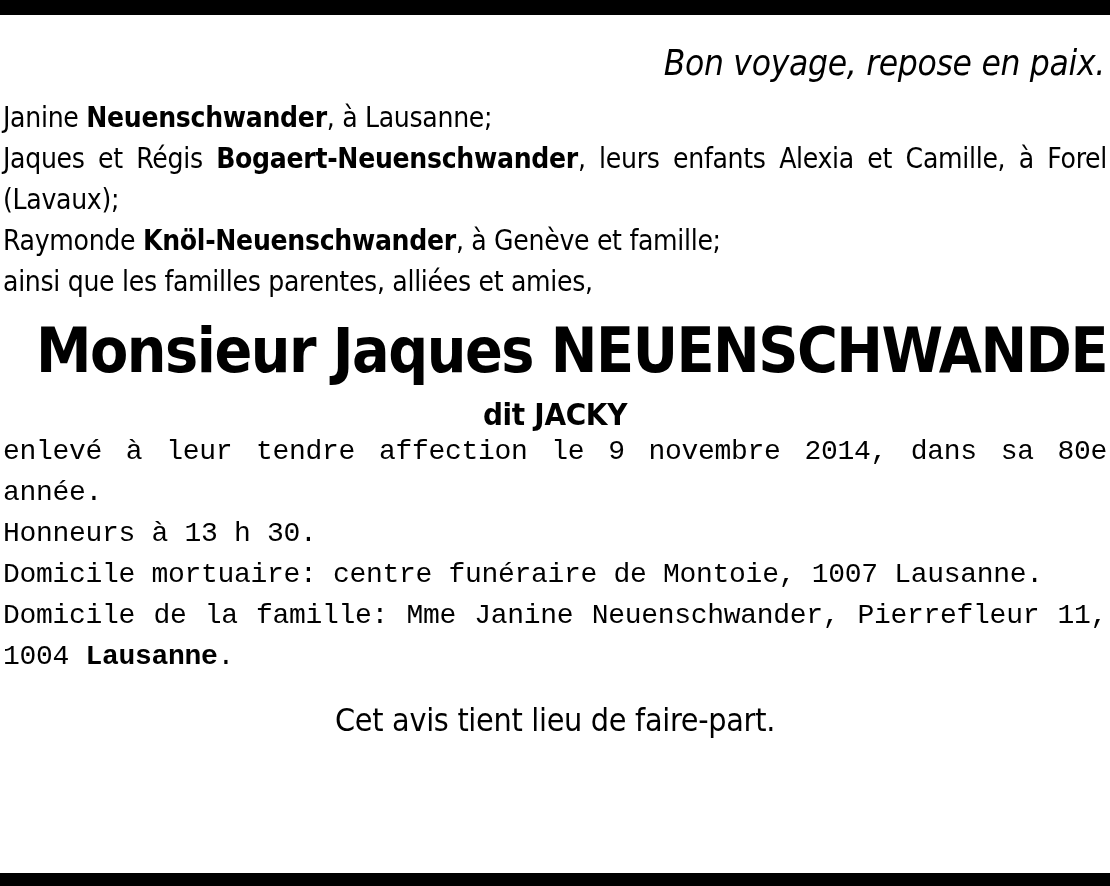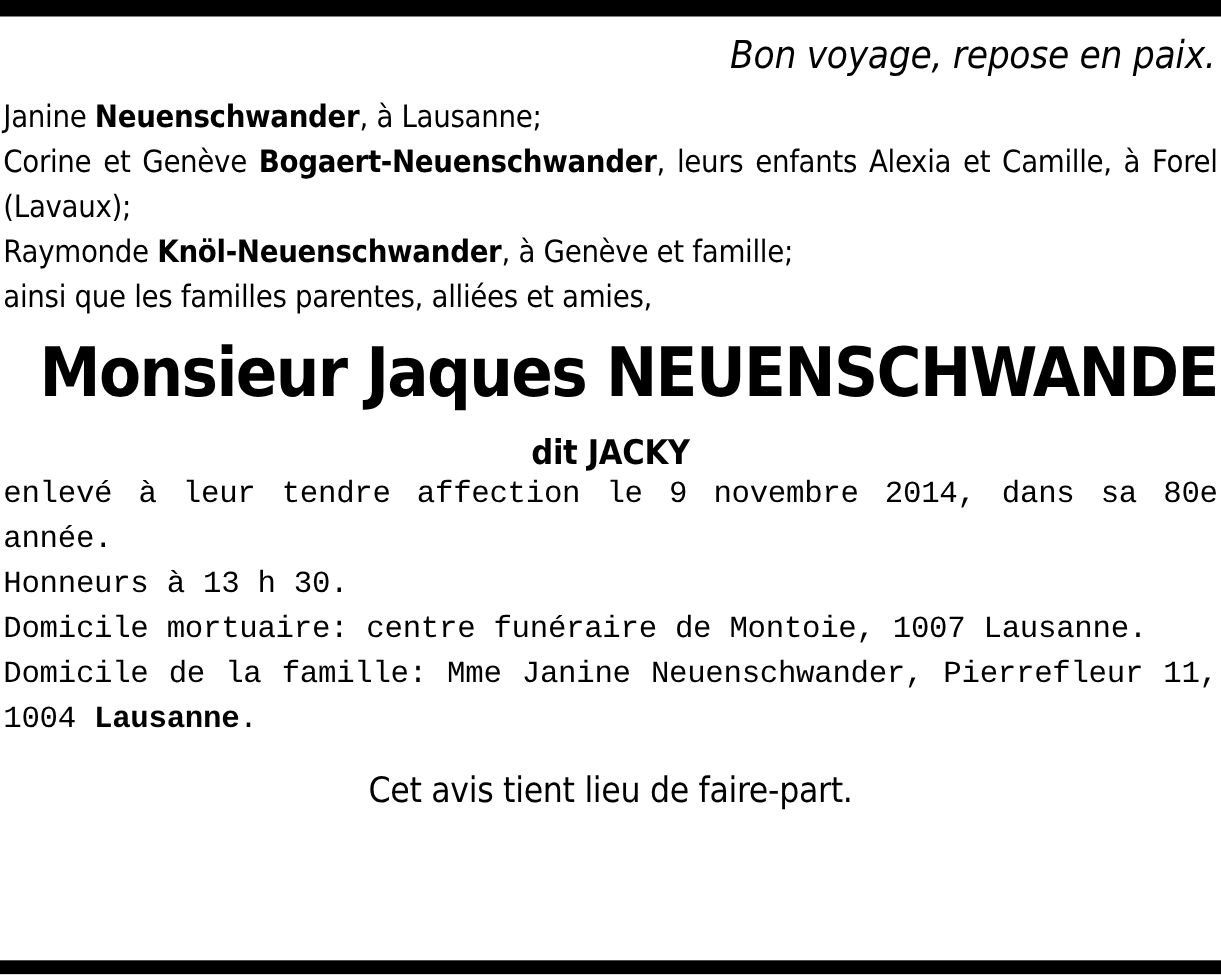--- a/index.html
+++ b/index.html
@@ -22,21 +22,21 @@
     position: absolute;
     left: 0;
     right: 0;
     background: #000000;
   }
   .bar-top { top: 0; height: 15px; }
   .bar-bottom { bottom: 0; height: 13px; }
 
   .content {
     position: absolute;
-    top: 3px;
+    top: 15px;
     left: 0;
     right: 0;
     padding: 0 3px;
     box-sizing: border-box;
   }
 
   .epigraph {
     margin-top: 30px;
     text-align: right;
     font-style: italic;
@@ -61,21 +61,21 @@
   h1.deceased-title {
     margin: 13px 0 0 0;
     padding-left: 33px;
     font-size: 62px;
     line-height: 72px;
     font-weight: bold;
     letter-spacing: -1.5px;
     white-space: nowrap;
   }
   .subtitle {
-    margin-top: 20px;
+    margin-top: 10px;
     text-align: center;
     font-size: 31px;
     line-height: 34px;
     font-weight: bold;
     letter-spacing: -0.3px;
   }
 
   .details {
     font-family: Liberation Mono, monospace;
   }
@@ -94,21 +94,21 @@
 <div class="page">
 
   <div class="bar bar-top"></div>
 
   <div class="content">
 
     <div class="epigraph">Bon voyage, repose en paix.</div>
 
     <div class="intro">
       <p class="obit-line"><span>Janine </span><span class="b">Neuenschwander</span><span>, à Lausanne;</span></p>
-      <p class="obit-line"><span>Corine et Genève </span><span class="b">Bogaert-Neuenschwander</span><span>, leurs enfants Alexia et Camille, à Forel (Lavaux);</span></p>
+      <p class="obit-line"><span>Jaques et Régis </span><span class="b">Bogaert-Neuenschwander</span><span>, leurs enfants Alexia et Camille, à Forel (Lavaux);</span></p>
       <p class="obit-line"><span>Raymonde </span><span class="b">Knöl-Neuenschwander</span><span>, à Genève et famille;</span></p>
       <p class="obit-line">ainsi que les familles parentes, alliées et amies,</p>
     </div>
 
     <h1 class="deceased-title">Monsieur Jaques NEUENSCHWANDER</h1>
 
     <div class="subtitle">dit JACKY</div>
 
     <div class="details">
       <p class="obit-line">enlevé à leur tendre affection le 9 novembre 2014, dans sa 80e année.</p>

